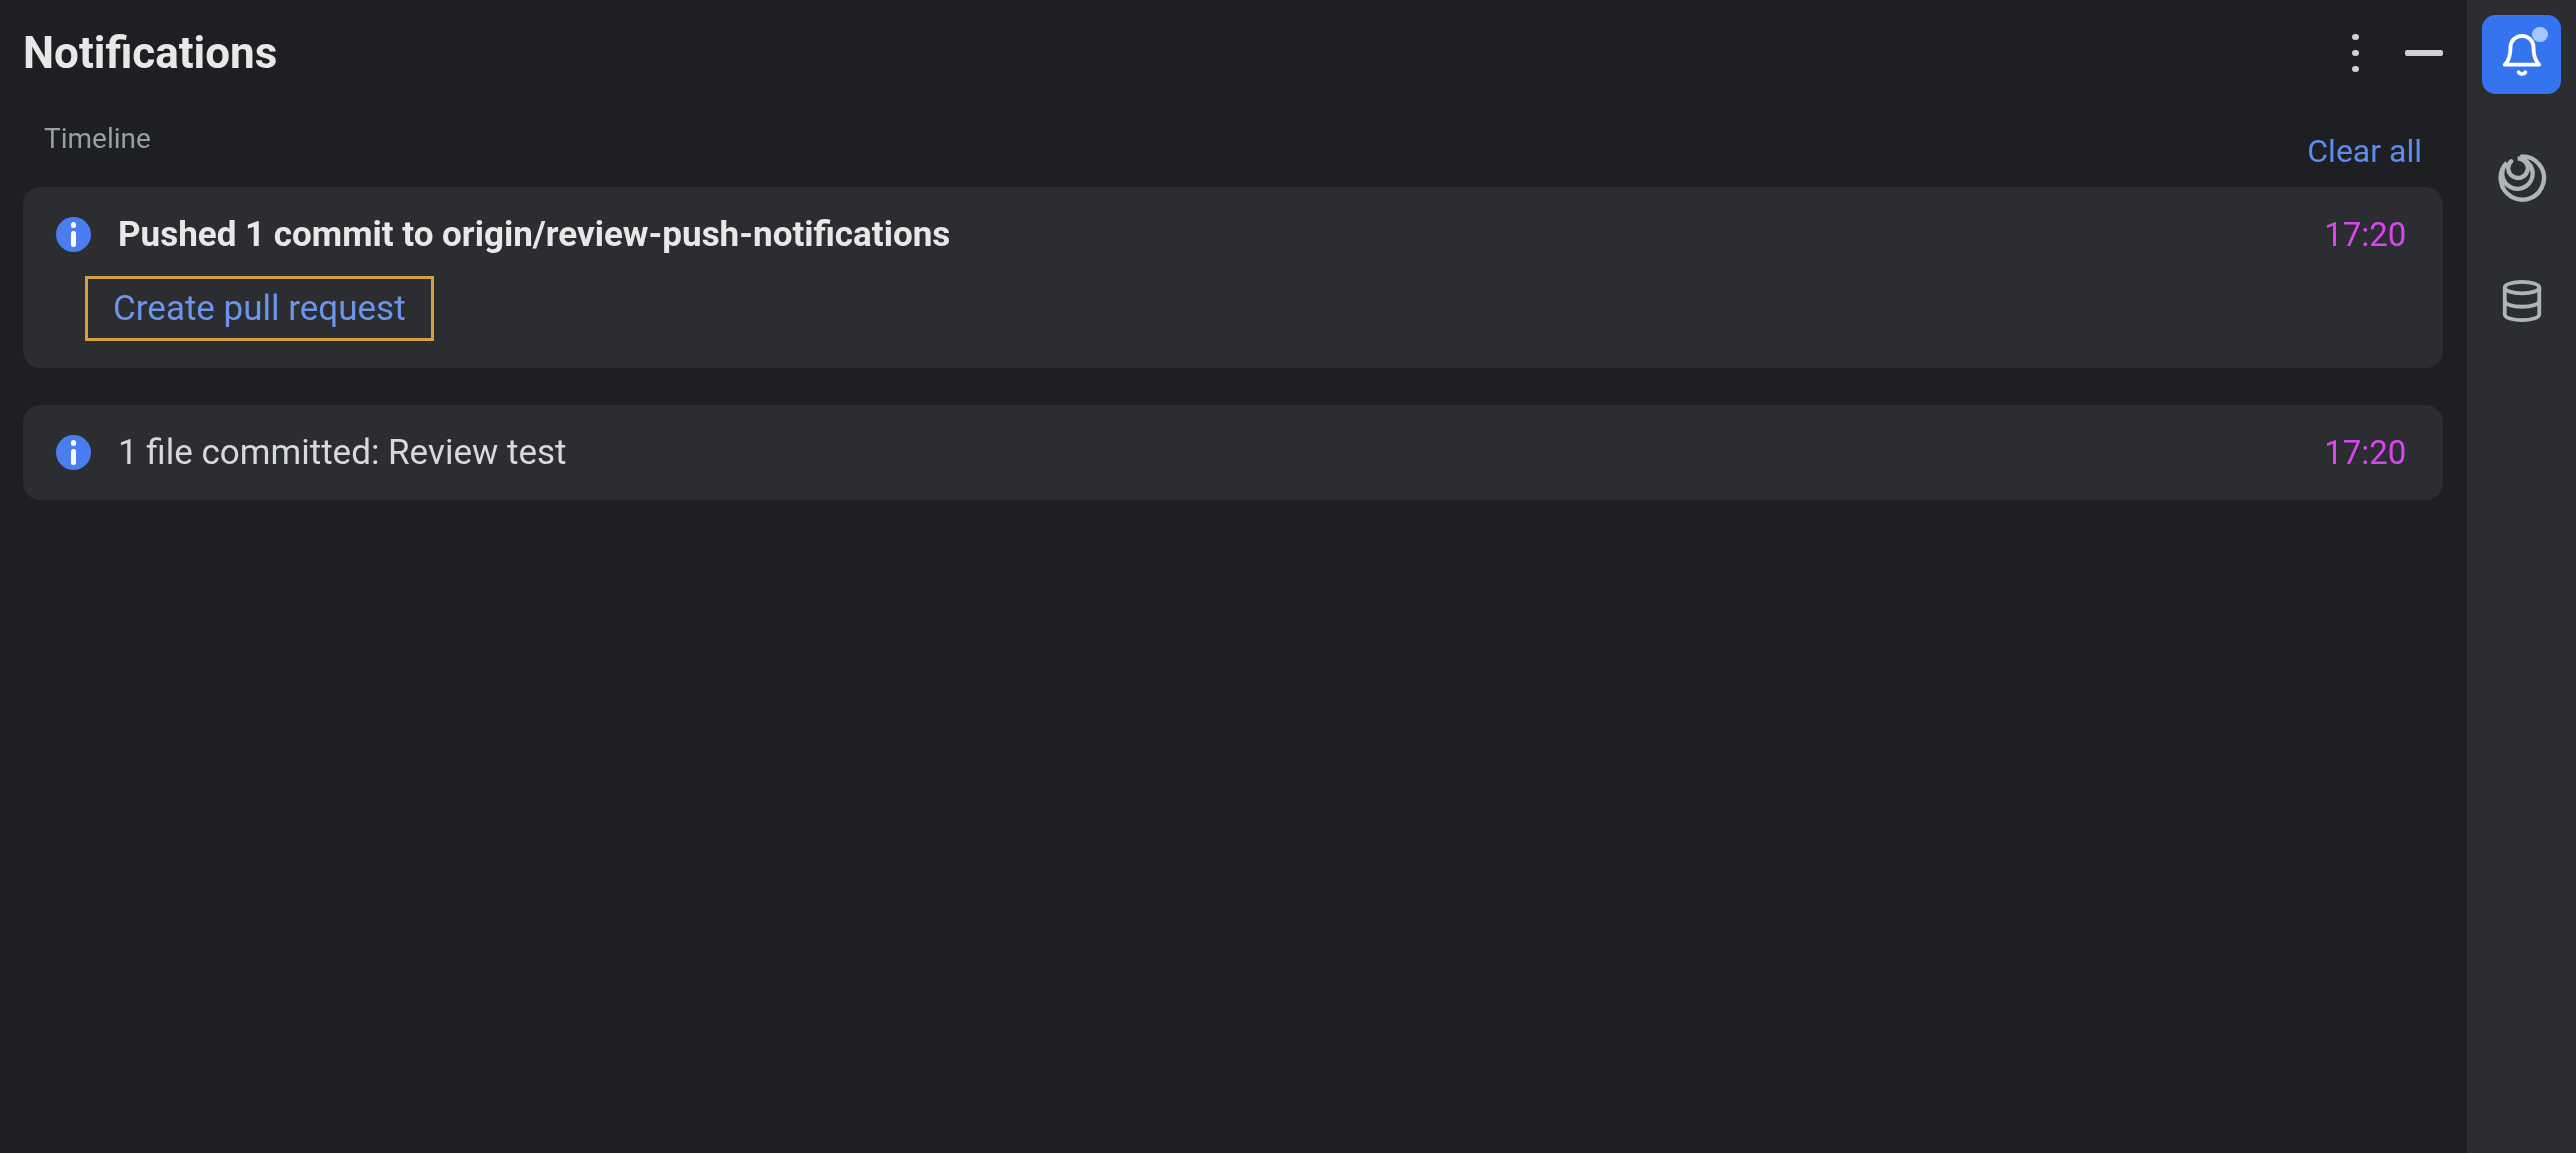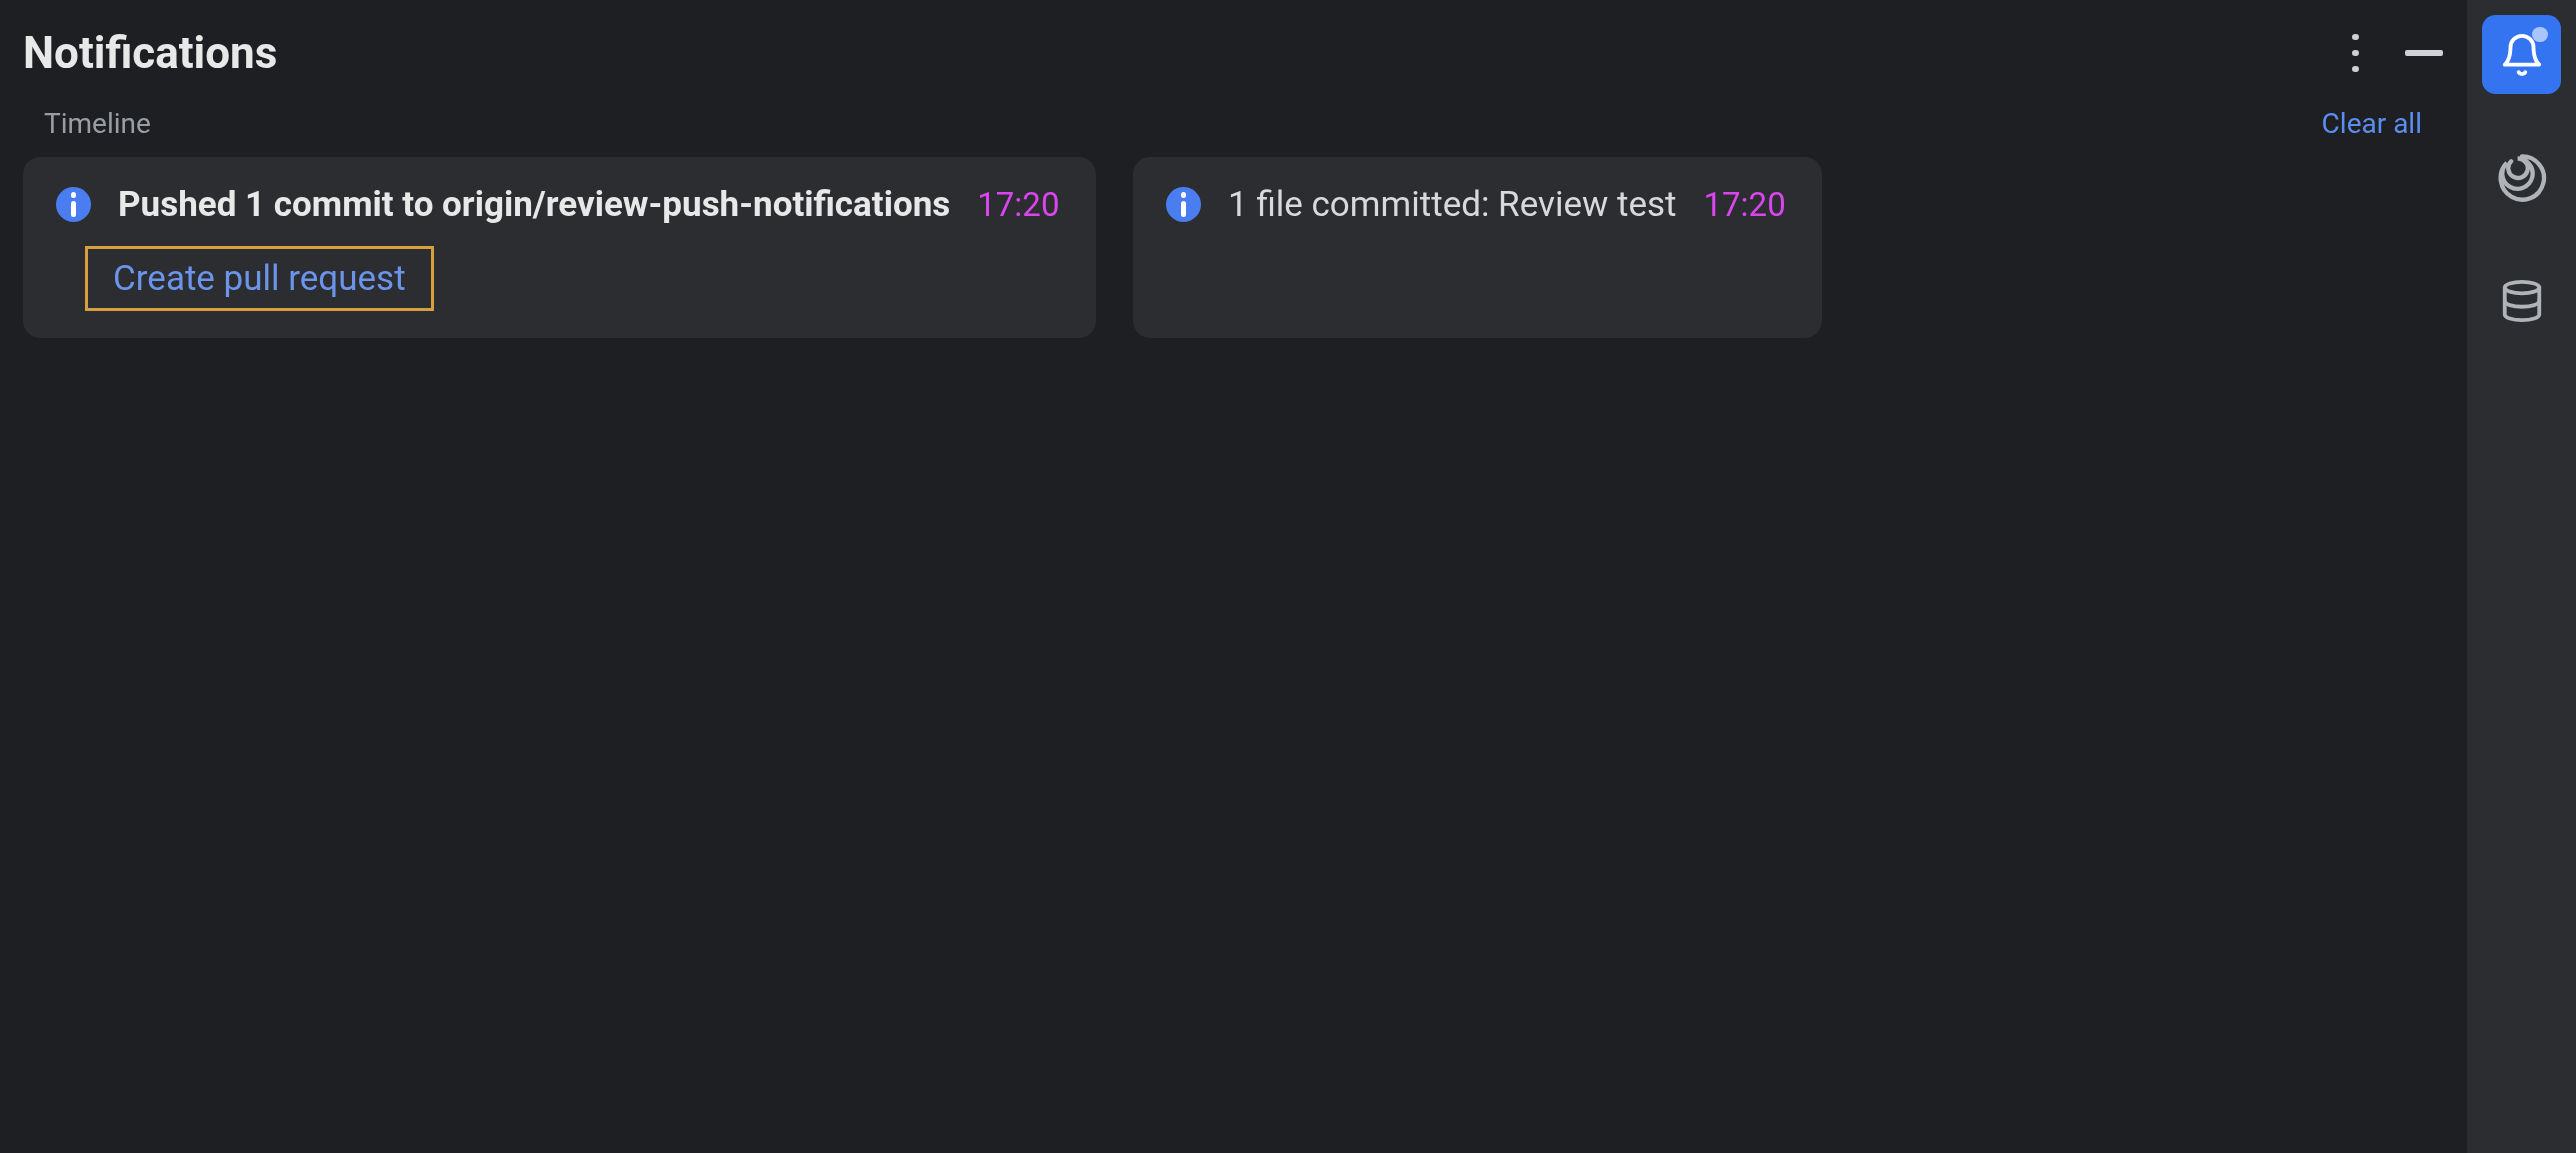--- a/index.html
+++ b/index.html
@@ -61,26 +61,28 @@
     display: flex;
     align-items: center;
     justify-content: space-between;
     padding: 0 21px 17.3px 21px;
   }
   .section-label {
     font-size: 28px;
     color: #9a9da3;
   }
   .clear-all {
-    font-size: 28px;
+    font-size: 32px;
     color: #5b8df0;
     cursor: pointer;
+    margin-top: 25px;
   }
   .notification-list {
     display: flex;
+    flex-direction: column;
     gap: 37px;
   }
   .notification-card {
     background: #2b2d30;
     border-radius: 17.3px;
     padding: 27px 27px 27px 33px;
     display: flex;
     flex-direction: column;
     gap: 21px;
   }

